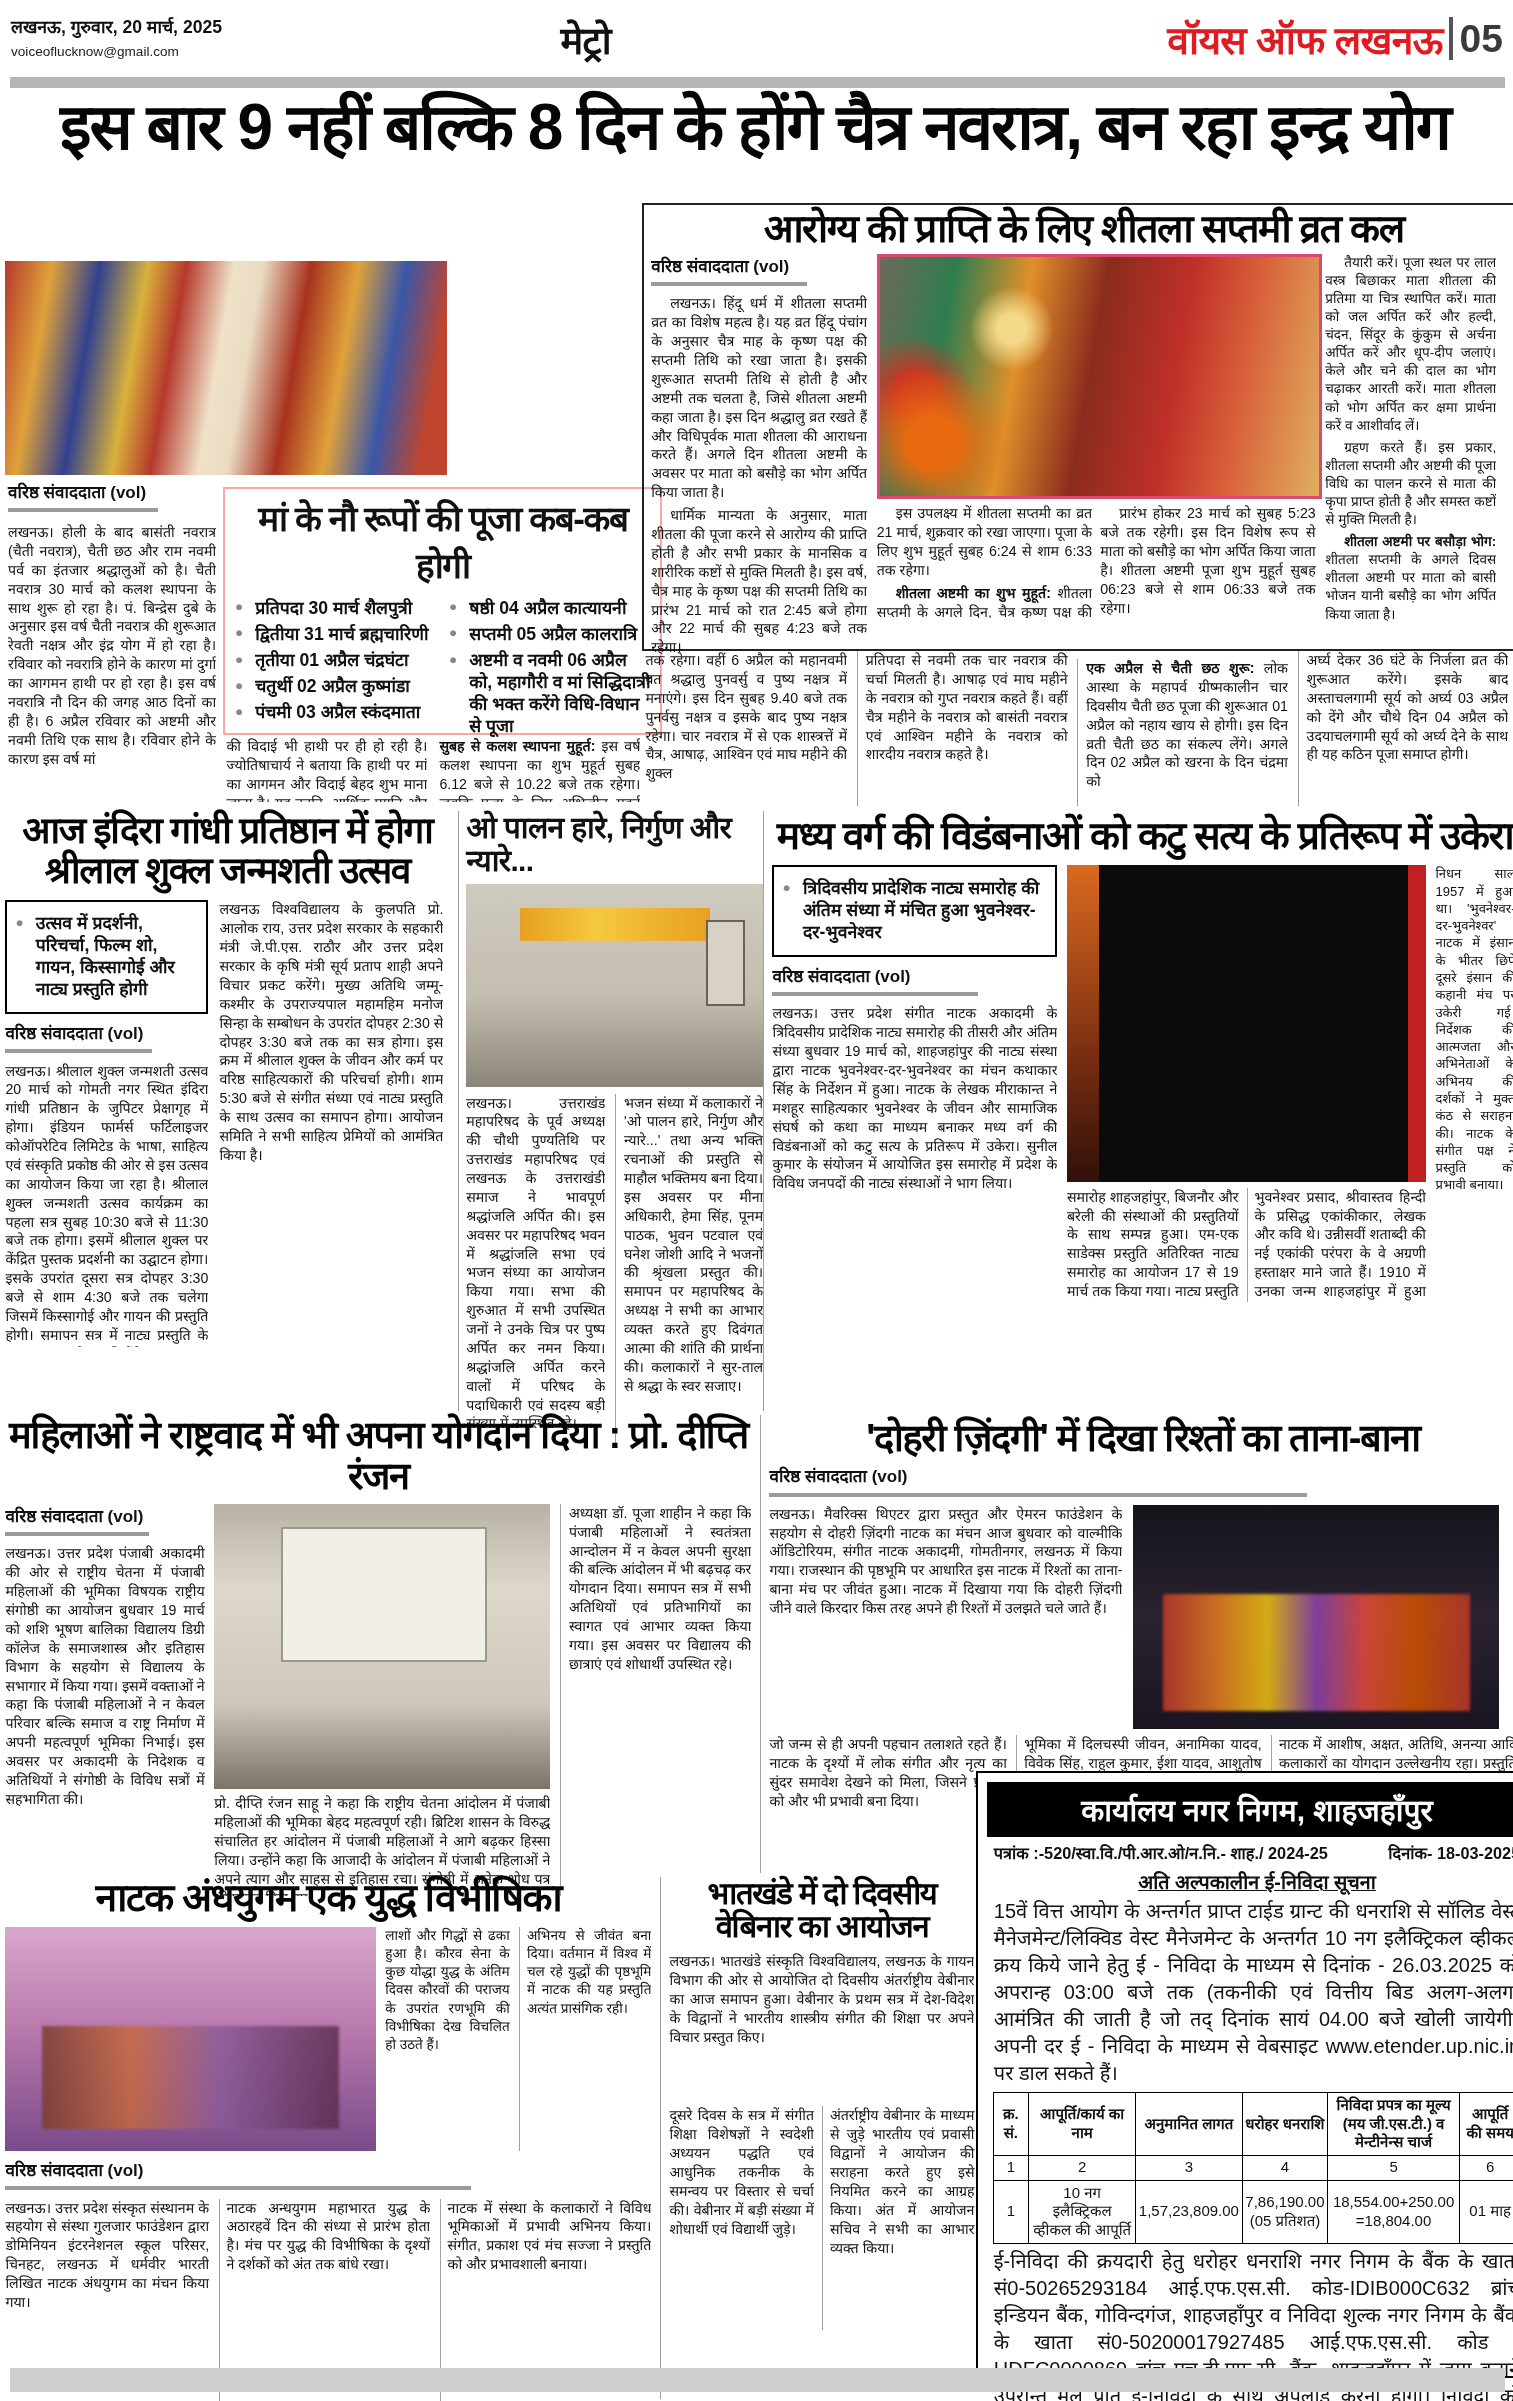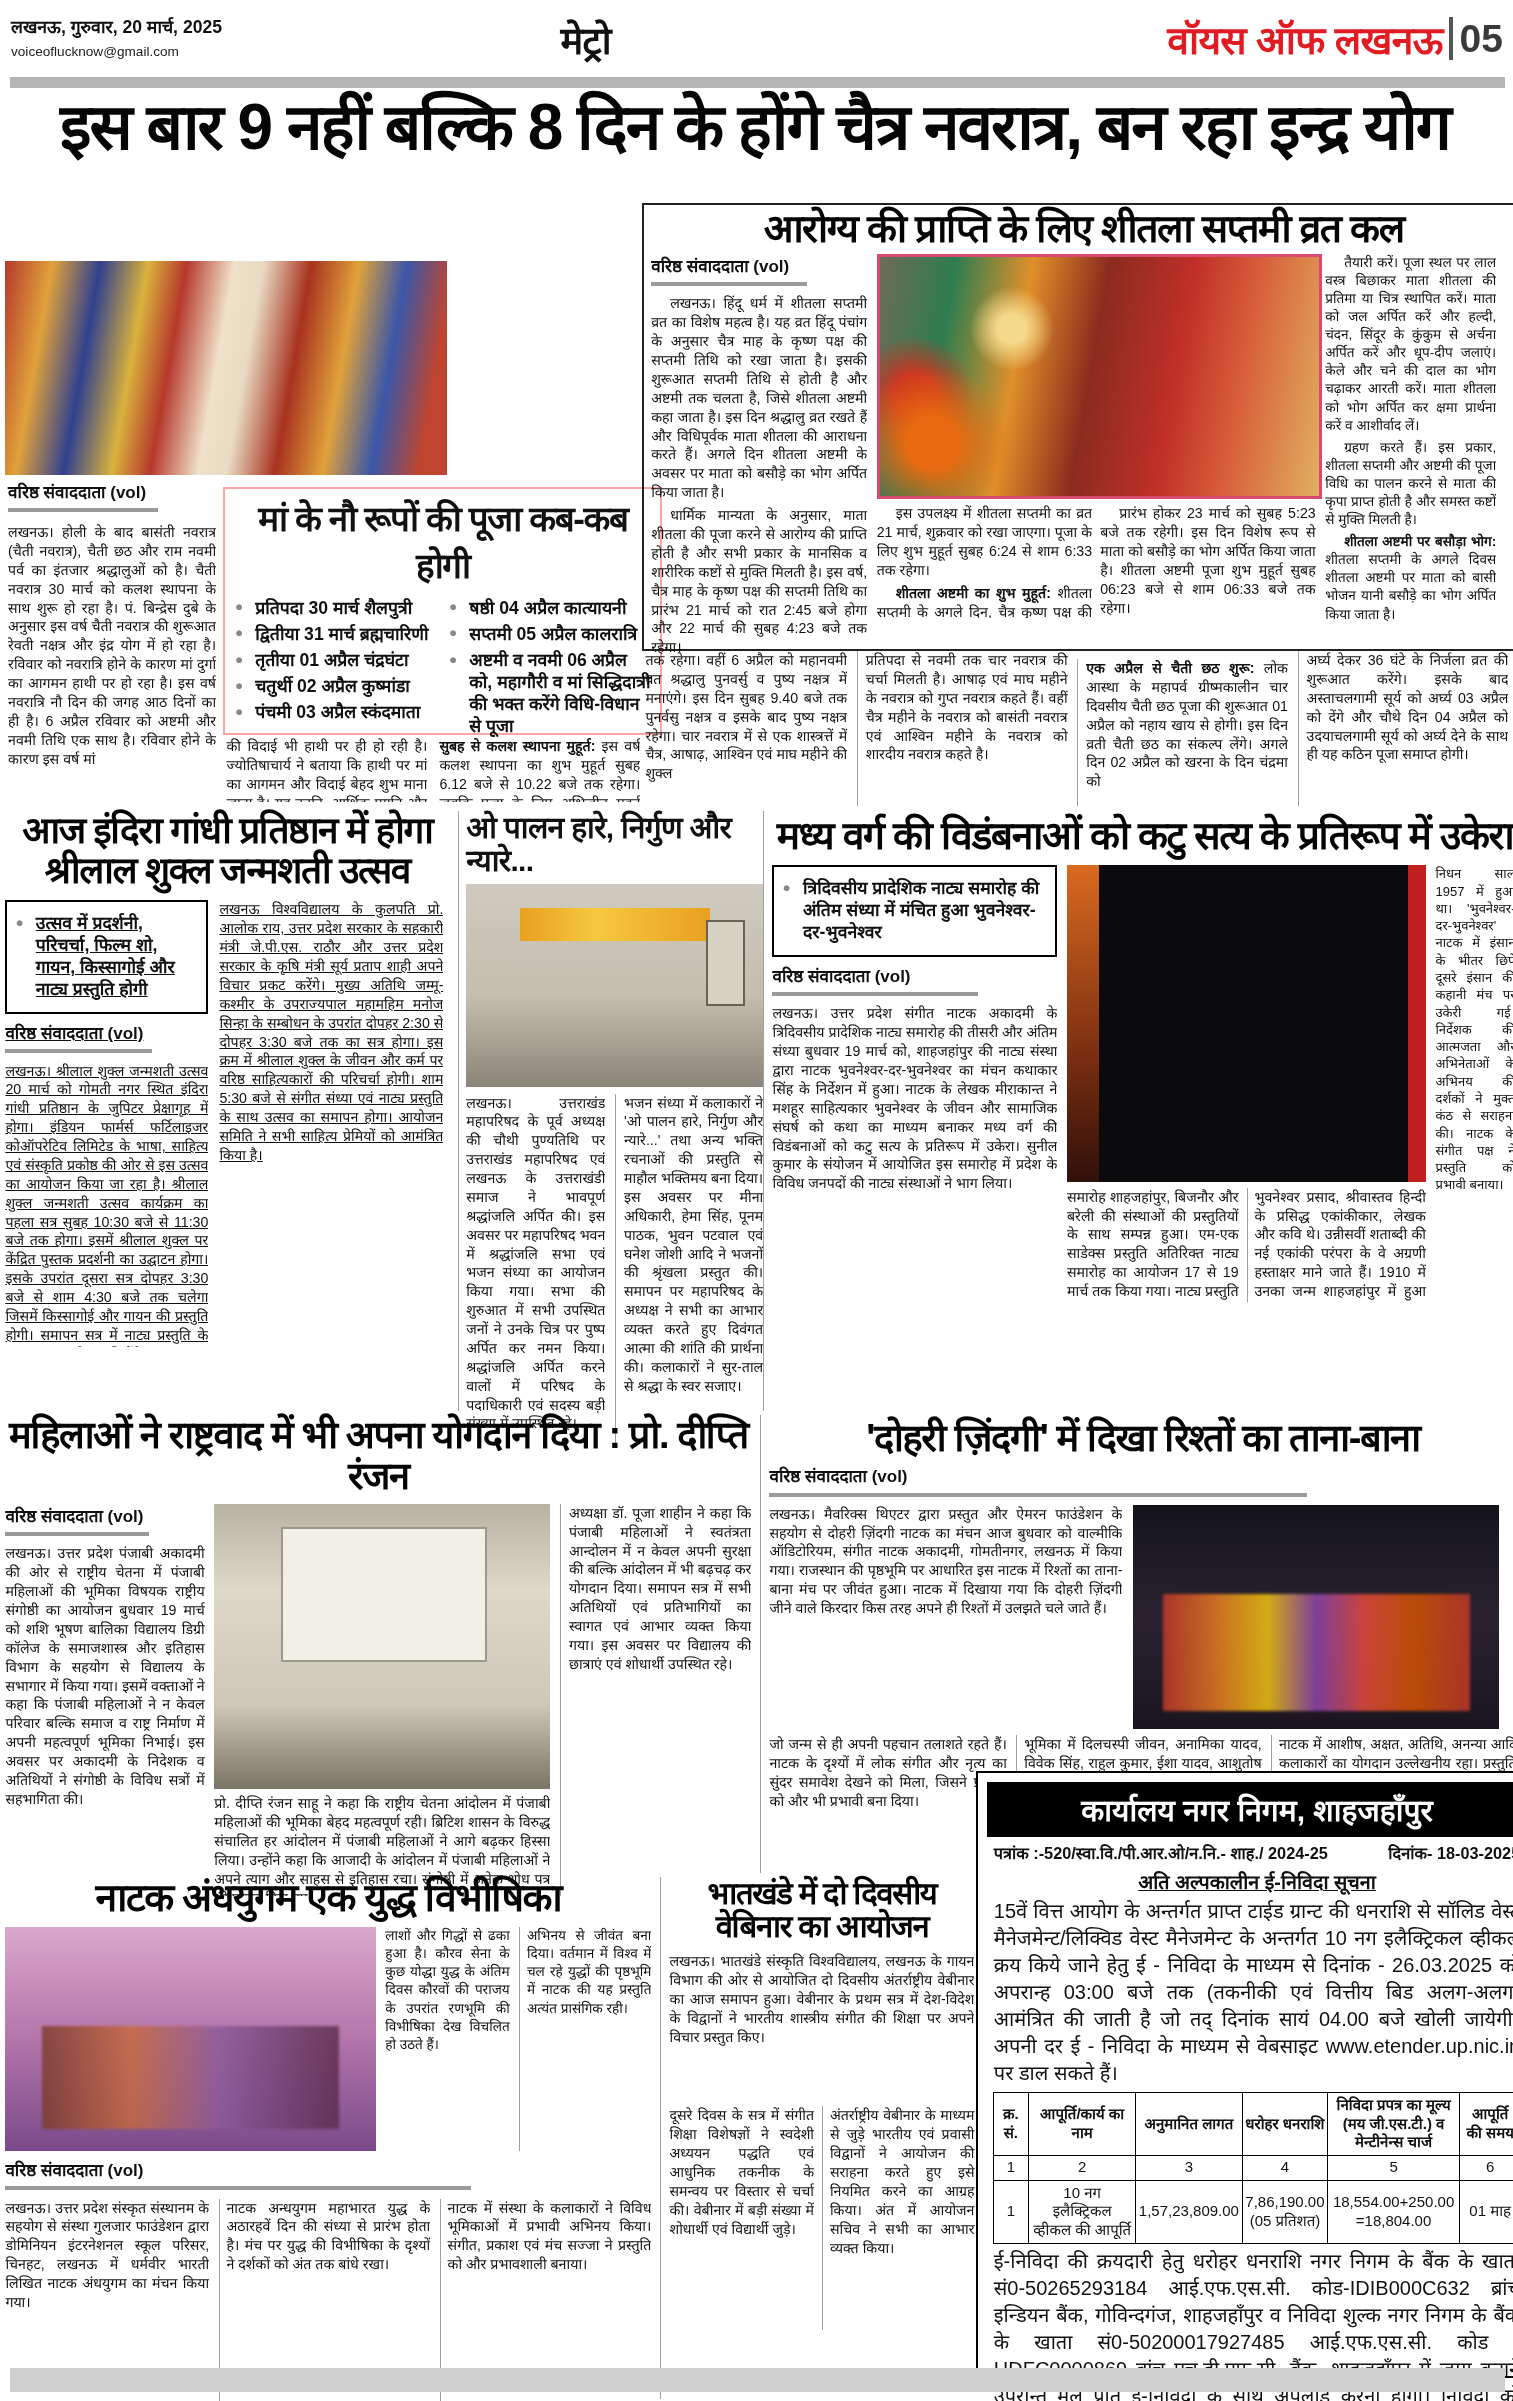--- a/index.html
+++ b/index.html
@@ -72,21 +72,21 @@
   .sh-photo{width:100%;height:239px;}
   .sh-minis{display:flex;gap:8.1px;margin-top:5.4px;}
   .sh-minis>div{flex:1;height:114px;}
   .sh-c3{width:171px;font-size:13.6px;}
   .sheetla-below{position:absolute;top:448px;left:640px;width:863px;height:155px;display:flex;gap:9.5px;}
   .sheetla-below>div{flex:1;}
   
   .mid-sec{position:absolute;top:811px;left:5.4px;width:1503px;height:600px;}
   .shrilal{position:absolute;left:0;top:0;width:444px;height:600px;}
   .shrilal-hl{font-size:37px;margin-bottom:9.5px;}
-  .shrilal-cols{display:flex;gap:11px;text-decoration:underline;}
+  .shrilal-cols{display:flex;gap:11px;}
   .opalan{position:absolute;left:453px;top:0;width:297px;height:600px;padding-left:6.8px;}
   .opalan-hl{font-size:30px;text-align:left;letter-spacing:-0.7px;font-weight:800;line-height:1.1;}
   .opalan-photo{width:100%;height:203px;margin:6.8px 0;}
   .opalan-cols{display:flex;gap:9.5px;height:353px;}
   .mv{position:absolute;left:758px;top:0;width:745px;height:600px;padding-left:8.1px;}
   .mv-hl{font-size:39px;margin:4.1px 0 8.1px 0;}
   .mv-row{display:flex;gap:9.5px;}
   .mv-left{width:285px;}
   .mv-center{width:359px;}
   .mv-photo{width:100%;height:317px;}

